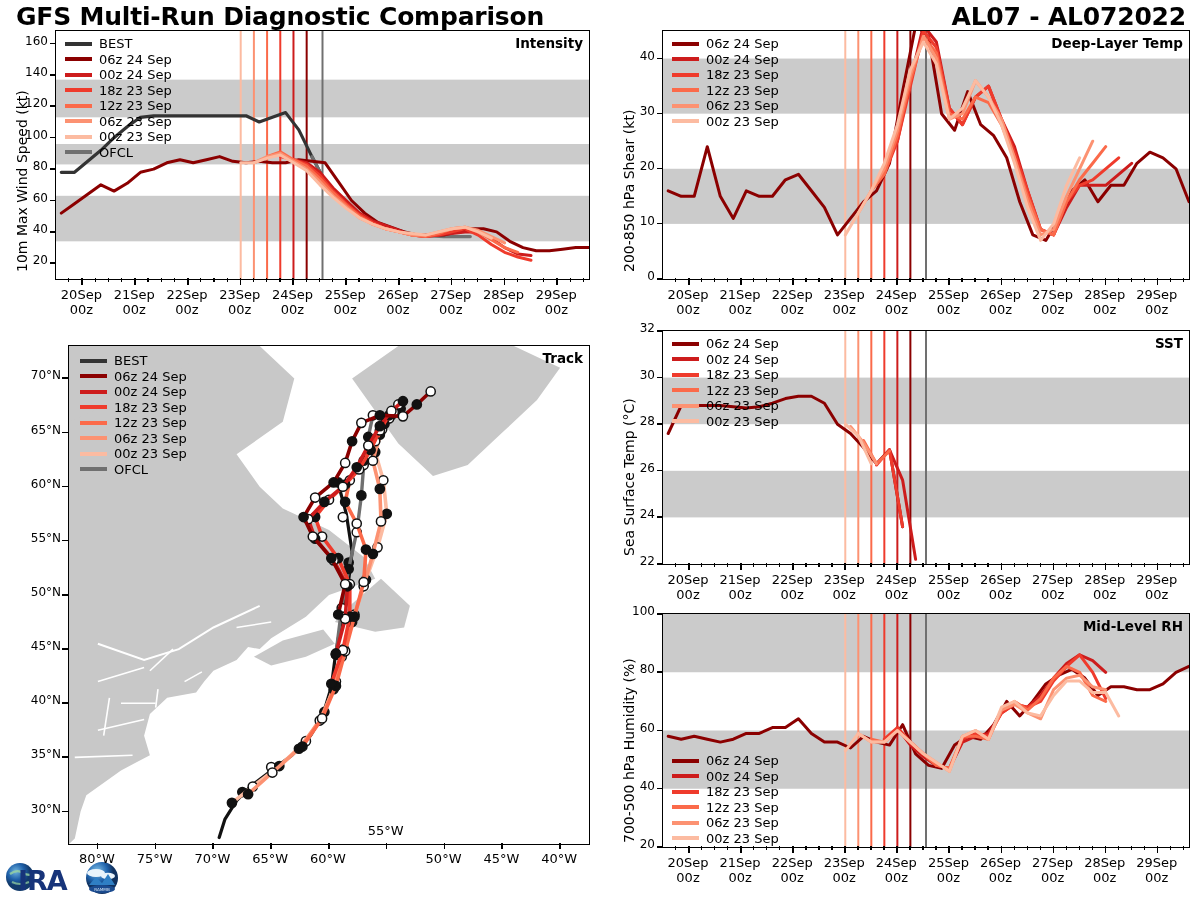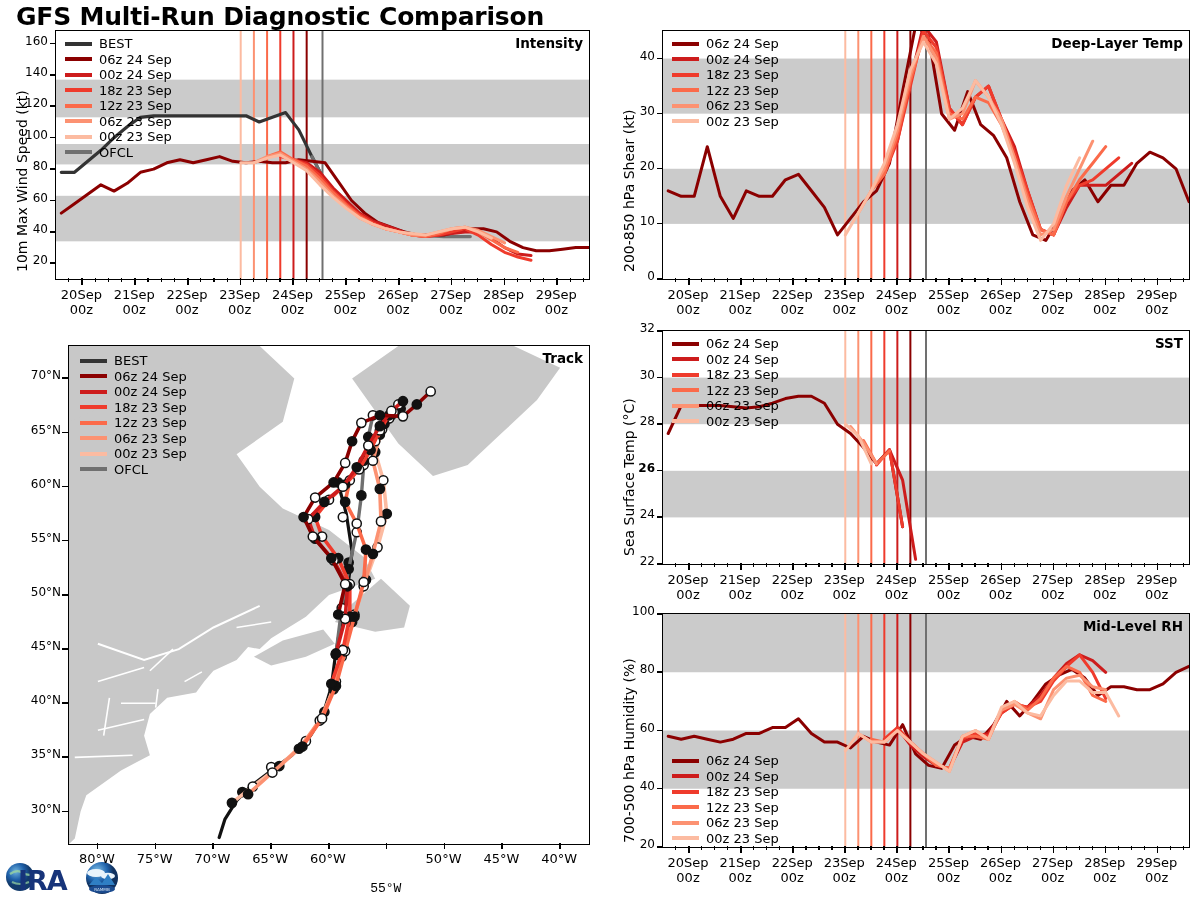--- a/index.html
+++ b/index.html
@@ -21,20 +21,21 @@
   .legend .lt{font-size:13px;color:#000;white-space:nowrap;}
   svg{display:block;}
   .logo{position:absolute;left:4px;top:858px;width:116px;height:40px;}
 </style>
 </head>
 <body>
 
 <div class="fig">
 
   <div class="ttl" id="main-title">GFS Multi-Run Diagnostic Comparison</div>
+  <div class="ttl" id="storm-id">AL07 - AL072022</div>
 
   <div class="panel" id="p-intensity" style="left:55px;top:30px;width:535px;height:250px;">
     <div class="panel-label">Intensity</div>
     <svg id="svg-intensity" width="533" height="248" viewBox="0 0 533 248">
         <rect x="0" y="164.81012658227849" width="533" height="45.518987341772146" fill="#cbcbcb"></rect>
         <rect x="0" y="113.0126582278481" width="533" height="20.405063291139214" fill="#cbcbcb"></rect>
         <rect x="0" y="48.65822784810129" width="533" height="37.67088607594934" fill="#cbcbcb"></rect>
         <line x1="184.70297029702968" y1="0" x2="184.70297029702968" y2="248" stroke="#fcbba1" stroke-width="2"></line>
         <line x1="197.89603960396036" y1="0" x2="197.89603960396036" y2="248" stroke="#fc9272" stroke-width="2"></line>
         <line x1="211.08910891089107" y1="0" x2="211.08910891089107" y2="248" stroke="#fb6a4a" stroke-width="2"></line>
@@ -461,21 +462,21 @@
       <div class="row">
         <span class="sw" style="background: rgb(252, 187, 161);"></span>
         <span class="lt">00z 23 Sep</span>
       </div>
     </div>
     <div class="tickmark" style="left: 657px; top: 563px; width: 5px; height: 1.6px;"></div>
     <div class="ytick" style="left: 614px; top: 554px; width: 41px;">22</div>
     <div class="tickmark" style="left: 657px; top: 516.4px; width: 5px; height: 1.6px;"></div>
     <div class="ytick" style="left: 614px; top: 507.4px; width: 41px;">24</div>
     <div class="tickmark" style="left: 657px; top: 469.8px; width: 5px; height: 1.6px;"></div>
-    <div class="ytick" style="left: 614px; top: 460.8px; width: 41px; font-weight: bold;">26</div>
+    <div class="ytick" style="left: 614px; top: 460.8px; width: 41px;">26</div>
     <div class="tickmark" style="left: 657px; top: 423.2px; width: 5px; height: 1.6px;"></div>
     <div class="ytick" style="left: 614px; top: 414.2px; width: 41px;">28</div>
     <div class="tickmark" style="left: 657px; top: 376.6px; width: 5px; height: 1.6px;"></div>
     <div class="ytick" style="left: 614px; top: 367.6px; width: 41px;">30</div>
     <div class="tickmark" style="left: 657px; top: 330px; width: 5px; height: 1.6px;"></div>
     <div class="ytick" style="left: 614px; top: 321px; width: 41px;">32</div>
     <div class="tickmark" style="left: 688.04px; top: 563px; width: 1.6px; height: 7px;"></div>
     <div class="xtick" style="left: 655.04px; top: 572px; width: 66px;">20Sep<br>00z</div>
     <div class="tickmark" style="left: 740.119px; top: 563px; width: 1.6px; height: 7px;"></div>
     <div class="xtick" style="left: 707.119px; top: 572px; width: 66px;">21Sep<br>00z</div>
@@ -641,21 +642,21 @@
     <div class="xtick" style="left: 64.8889px; top: 851px; width: 64px;">80°W</div>
     <div class="tickmark" style="left: 154.667px; top: 843px; width: 1.6px; height: 6px;"></div>
     <div class="xtick" style="left: 122.667px; top: 851px; width: 64px;">75°W</div>
     <div class="tickmark" style="left: 212.444px; top: 843px; width: 1.6px; height: 6px;"></div>
     <div class="xtick" style="left: 180.444px; top: 851px; width: 64px;">70°W</div>
     <div class="tickmark" style="left: 270.222px; top: 843px; width: 1.6px; height: 6px;"></div>
     <div class="xtick" style="left: 238.222px; top: 851px; width: 64px;">65°W</div>
     <div class="tickmark" style="left: 328px; top: 843px; width: 1.6px; height: 6px;"></div>
     <div class="xtick" style="left: 296px; top: 851px; width: 64px;">60°W</div>
     <div class="tickmark" style="left: 385.778px; top: 843px; width: 1.6px; height: 6px;"></div>
-    <div class="xtick" style="left: 353.778px; top: 881px; width: 64px; font-family: Liberation Mono, monospace;">55°W</div>
+    <div class="xtick" style="left: 353.778px; top: 823px; width: 64px;">55°W</div>
     <div class="tickmark" style="left: 443.556px; top: 843px; width: 1.6px; height: 6px;"></div>
     <div class="xtick" style="left: 411.556px; top: 851px; width: 64px;">50°W</div>
     <div class="tickmark" style="left: 501.333px; top: 843px; width: 1.6px; height: 6px;"></div>
     <div class="xtick" style="left: 469.333px; top: 851px; width: 64px;">45°W</div>
     <div class="tickmark" style="left: 559.111px; top: 843px; width: 1.6px; height: 6px;"></div>
     <div class="xtick" style="left: 527.111px; top: 851px; width: 64px;">40°W</div>
     <div class="tickmark" style="left: 62px; top: 810.522px; width: 6px; height: 1.6px;"></div>
     <div class="ytick" style="left: 6px; top: 801.522px; width: 55px;">30°N</div>
     <div class="tickmark" style="left: 62px; top: 756.391px; width: 6px; height: 1.6px;"></div>
     <div class="ytick" style="left: 6px; top: 747.391px; width: 55px;">35°N</div>

